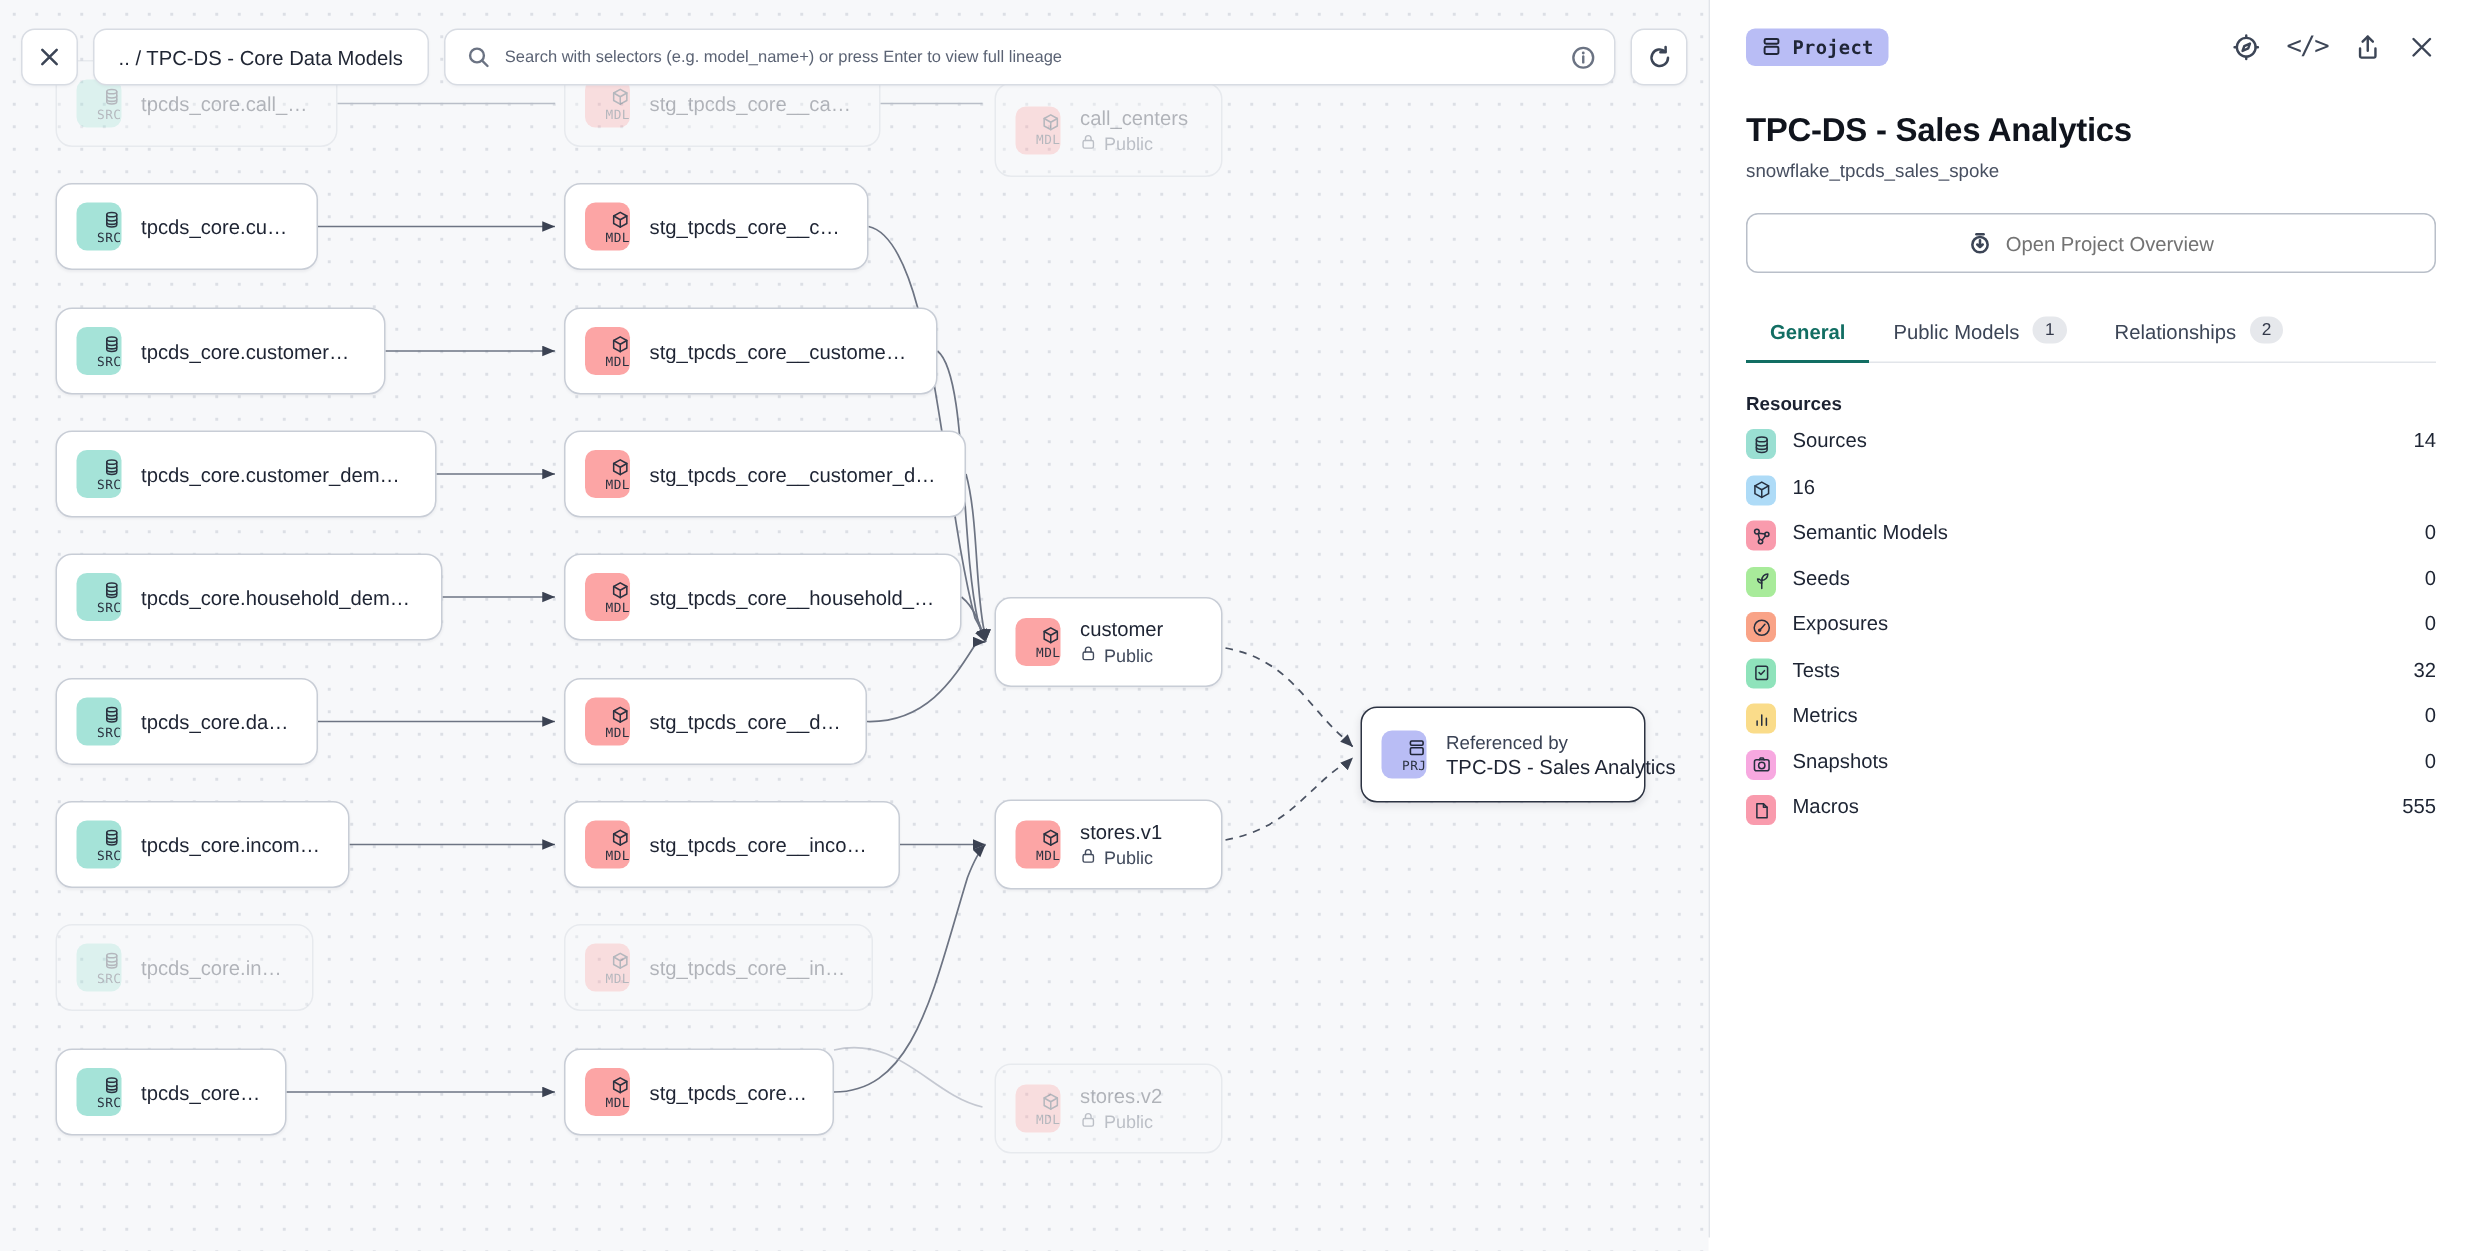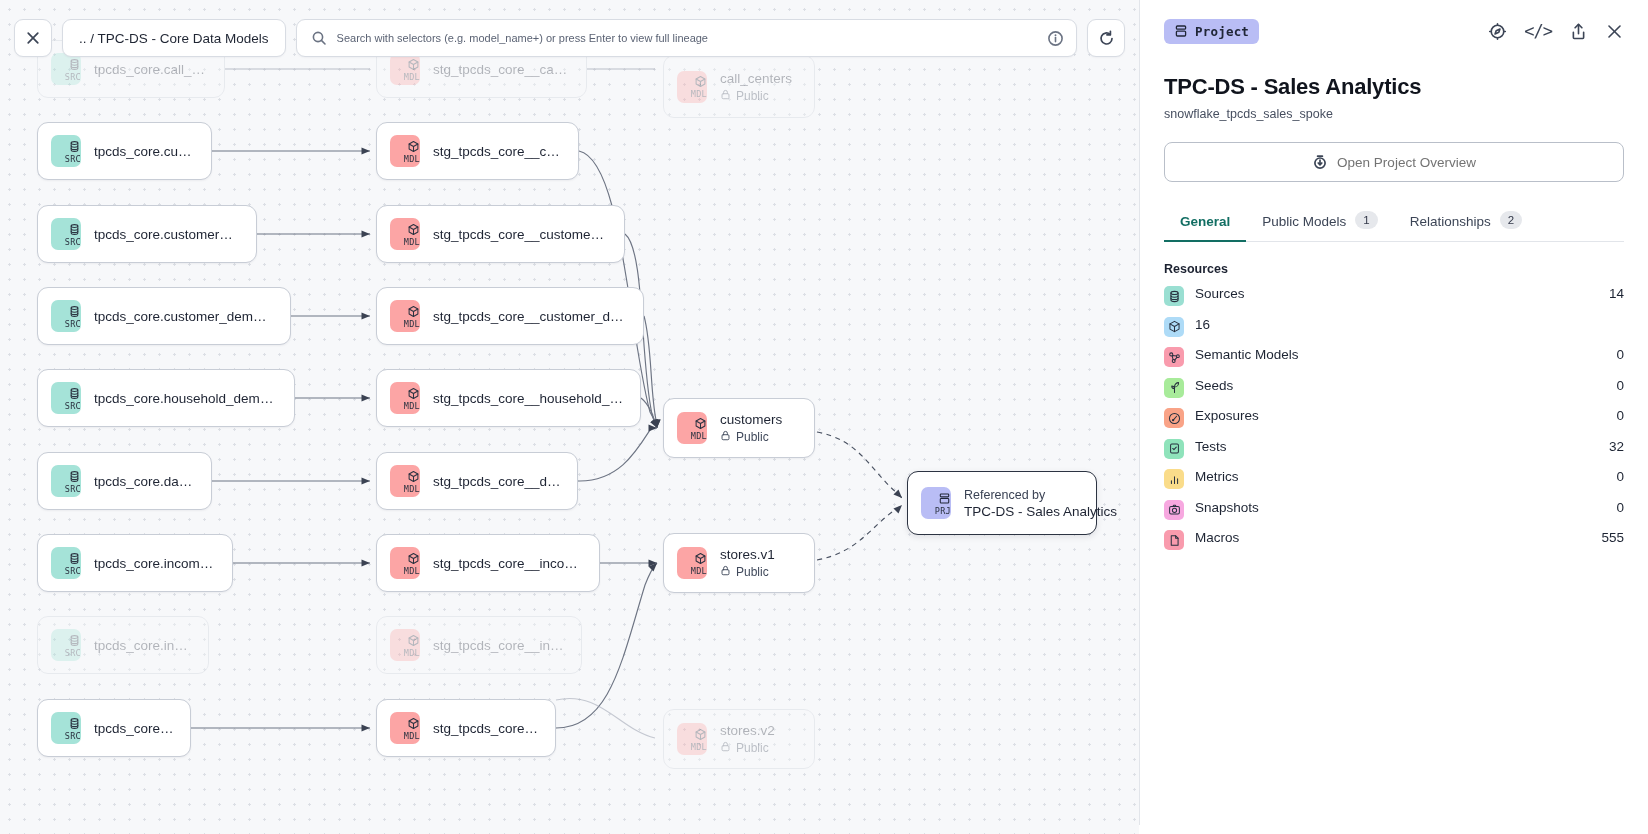--- a/index.html
+++ b/index.html
@@ -524,21 +524,21 @@
           <div class="badge mdl">
             <span class="gl">
               <svg width="13" height="13" viewBox="0 0 16 16" fill="none" stroke="#2b3240" stroke-width="1.25" stroke-linecap="round" stroke-linejoin="round">
                 <path d="M8,1.9 L13.4,4.9 L13.4,11.1 L8,14.1 L2.6,11.1 L2.6,4.9 Z"></path>
                 <path d="M2.6,4.9 L8,8 L13.4,4.9 M8,8 L8,14.1"></path>
               </svg>
             </span>
             <span class="bt">MDL</span>
           </div>
           <div class="node-text">
-            <span class="node-title">customers</span>
+            <span class="node-title">customer</span>
             <span class="node-sub"><span><svg width="11" height="11" viewBox="0 0 14 14" fill="none" stroke="#414a5c" stroke-width="1.2" stroke-linecap="round" stroke-linejoin="round">
                   <rect x="2.6" y="6" width="8.8" height="6.4" rx="1.4"></rect>
                   <path d="M4.6,6 L4.6,4.2 A2.4,2.4 0 0 1 9.4,4.2 L9.4,6"></path>
                 </svg></span>Public</span>
           </div>
         </div>
         <div class="node" style="left:663px;top:533px;width:152px;height:60px;">
           <div class="badge mdl">
             <span class="gl">
               <svg width="13" height="13" viewBox="0 0 16 16" fill="none" stroke="#2b3240" stroke-width="1.25" stroke-linecap="round" stroke-linejoin="round">

